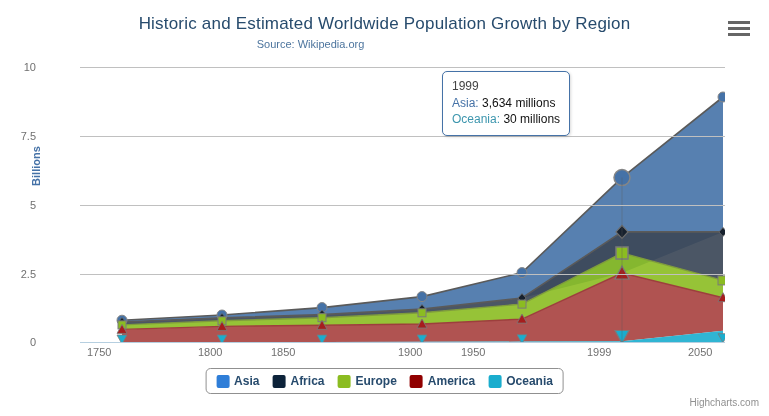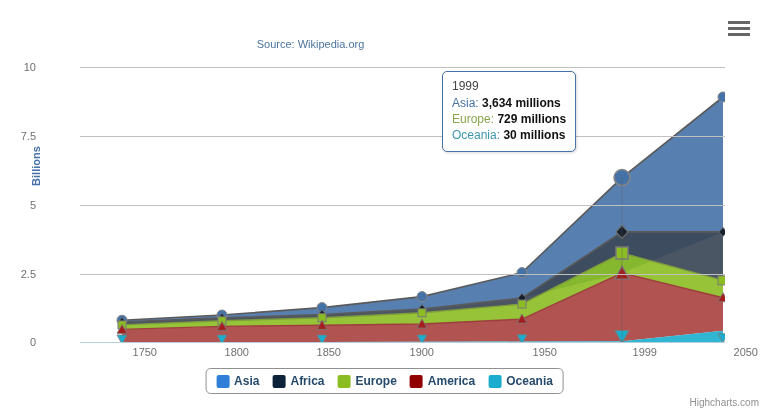--- a/index.html
+++ b/index.html
@@ -44,21 +44,21 @@
   .gridline{
     position:absolute;left:0;width:645px;height:1px;background:#c0c0c0;
   }
   .gridline.zero{background:#b6cfe0;}
 
   .ytick{
     position:absolute;right:733px;width:60px;text-align:right;
     font-size:11px;color:#707070;
   }
   .xtick{
-    position:absolute;top:346px;width:70px;text-align:right;
+    position:absolute;top:346px;width:70px;text-align:left;
     font-size:11px;color:#707070;
   }
 
   .legend{
     position:absolute;left:50%;transform:translateX(-50%);top:368px;
     border:1px solid #909090;border-radius:5px;background:#fff;
     padding:5px 10px;display:flex;gap:13px;align-items:center;
   }
   .legend-item{display:flex;align-items:center;gap:5px;cursor:pointer;}
   .legend-sw{width:13px;height:13px;border-radius:2px;}
@@ -71,29 +71,30 @@
   .tooltip{
     position:absolute;left:442px;top:71px;
     background:#fff;border:1px solid #4572A7;border-radius:5px;
     padding:6px 9px 8px 9px;font-size:12px;line-height:16px;
     box-shadow:1px 1px 3px rgba(0,0,0,.15);
     white-space:nowrap;
   }
   .tt-head{color:#444;font-size:12px;padding-bottom:1px;}
   .tt-row{font-size:12px;}
   .tt-key{font-weight:normal;}
-  .tt-val{color:#111;font-weight:bold;}
+  .tt-val{color:#111;font-weight:normal;}
 
   svg{display:block;}
 </style>
 </head>
 <body>
 
 <div id="chart">
 
+  <div class="title">Historic and Estimated Worldwide Population Growth by Region</div>
   <div class="subtitle">Source: Wikipedia.org</div>
 
   <div class="menu-btn">
     <span></span>
     <span></span>
     <span></span>
   </div>
 
   <div class="ylabel">Billions</div>
 
@@ -169,36 +170,33 @@
       <polygon points="337,267.9 347,267.9 342,276.9" fill="#1aadce" stroke="#7a7a7a" stroke-width=".8"></polygon>
       <polygon points="437,267.7 447,267.7 442,276.7" fill="#1aadce" stroke="#7a7a7a" stroke-width=".8"></polygon>
       <polygon points="535,263.5 549,263.5 542,276.5" fill="#1aadce" stroke="#7a7a7a" stroke-width="1.2"></polygon>
       <polygon points="638,266.7 648,266.7 643,275.7" fill="#1aadce" stroke="#7a7a7a" stroke-width=".8"></polygon>
 
       <line x1="542" y1="110.6" x2="542" y2="275" stroke="#5a5a5a" stroke-width="1" stroke-opacity=".35"></line>
     </svg>
   </div>
 
   <div class="xtick" style="left:87px">1750</div>
-  <div class="xtick" style="left:179px">1800</div>
+  <div class="xtick" style="left:198px">1800</div>
   <div class="xtick" style="left:271px">1850</div>
-  <div class="xtick" style="left:364px">1900</div>
-  <div class="xtick" style="left:487px">1950</div>
+  <div class="xtick" style="left:398px">1900</div>
+  <div class="xtick" style="left:461px">1950</div>
   <div class="xtick" style="left:587px">1999</div>
   <div class="xtick" style="left:688px">2050</div>
 
   <div class="tooltip">
     <div class="tt-head">1999</div>
     <div class="tt-row">
       <span class="tt-key" style="color:#4572A7">Asia</span><span style="color:#4572A7">: </span><span class="tt-val">3,634 millions</span>
     </div>
     <div class="tt-row">
-      <span class="tt-key" style="color:#89A54E">Europe</span><span style="color:#89A54E">: </span><span class="tt-val">729 millions</span>
-    </div>
-    <div class="tt-row">
       <span class="tt-key" style="color:#3D96AE">Oceania</span><span style="color:#3D96AE">: </span><span class="tt-val">30 millions</span>
     </div>
   </div>
 
   <div class="legend">
     <div class="legend-item">
       <span class="legend-sw" style="background:#2f7ed8"></span>
       <span class="legend-txt">Asia</span>
     </div>
     <div class="legend-item">

